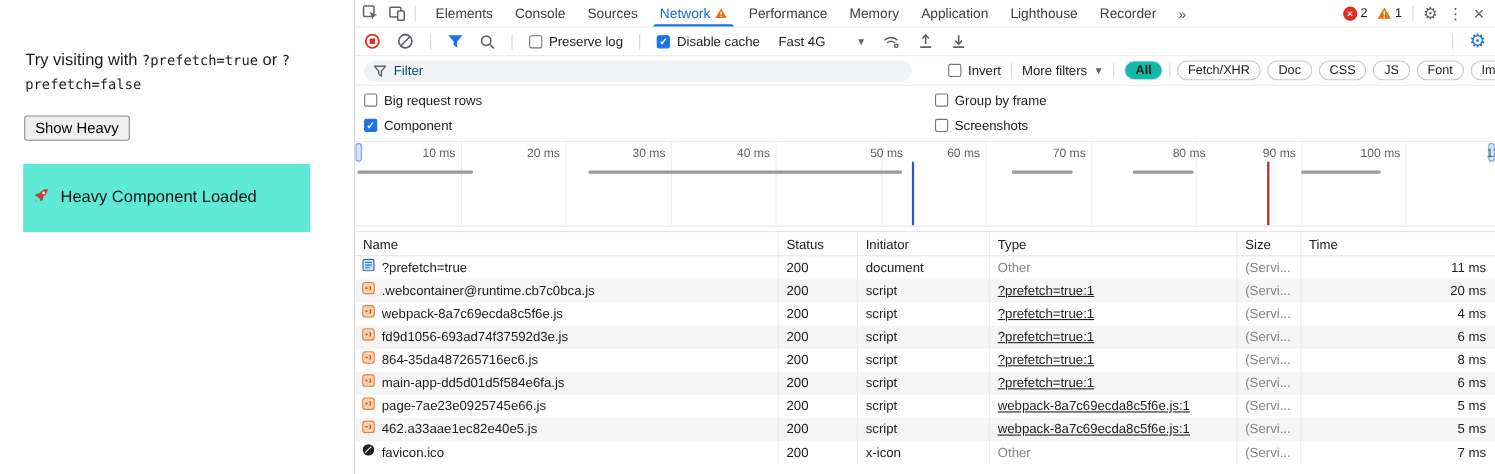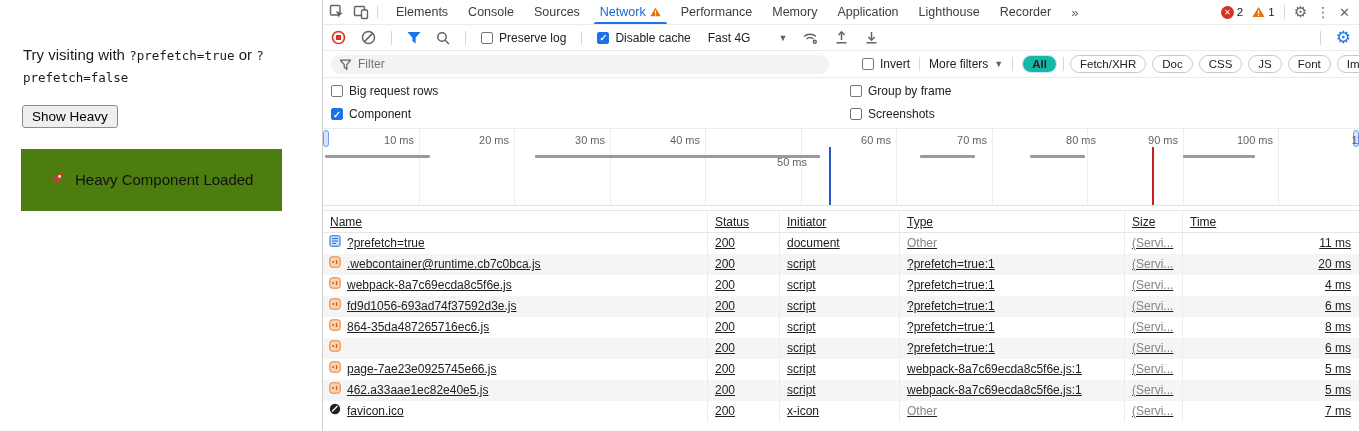--- a/index.html
+++ b/index.html
@@ -19,22 +19,22 @@
   }
   .left-page .intro code {
     font-family:"DejaVu Sans Mono", monospace; font-size:12.5px; color:#1a1a1a;
   }
   .show-heavy {
     margin:17px 0 0 22px; font-family:"Liberation Sans", sans-serif;
     font-size:13.5px; color:#000; background:#efefef; border:1px solid #8b8b8b;
     border-radius:3px; padding:3px 9px;
   }
   .loaded-banner {
-    margin:21px 0 0 21px; width:261px; height:62px; background:#4d7c0f;
-    display:flex; align-items:center; gap:9px; padding-left:28px; font-size:15px; color:#111;
+    margin:21px 0 0 21px; width:261px; height:62px; background:#5eead4;
+    display:flex; align-items:center; gap:9px; padding-left:8px; font-size:15px; color:#111;
   }
   
   .devtools { flex:1; display:flex; flex-direction:column; font-size:12px; background:#fff; min-width:0; }
   .icon-btn { display:inline-flex; align-items:center; justify-content:center; flex:none; }
   .vdiv { width:1px; height:14px; background:#d8d8d8; flex:none; }
 
   
   .tab-bar { height:25px; flex:none; display:flex; align-items:stretch; border-bottom:1px solid #ececec; padding-left:6px; }
   .tab-bar .lead-icons { display:flex; align-items:center; gap:8px; padding-right:8px; }
   .tab { position:relative; display:flex; align-items:center; gap:4px; padding:0 10px; font-size:12.5px; color:#3c4043; white-space:nowrap; cursor:default; }
@@ -52,40 +52,40 @@
   .chk.checked { background:#1a73e8; border-color:#1a73e8; color:#fff; font-size:9.5px; font-weight:700; }
   .chk-wrap { display:flex; align-items:center; gap:6px; white-space:nowrap; }
   .throttle { display:flex; align-items:center; gap:28px; color:#202124; margin-left:2px; }
   .caret { color:#5f6368; font-size:9px; }
   .toolbar-spacer { flex:1; }
   .blue-gear { color:#1a73e8; font-size:17px; line-height:1; }
 
   
   .filter-bar { height:27px; flex:none; display:flex; align-items:center; gap:9px; padding:0 8px; border-bottom:1px solid #ececec; }
   .filter-input { width:498px; height:19px; background:#f1f3f4; border-radius:10px; display:flex; align-items:center; gap:7px; padding:0 9px; flex:none; }
-  .filter-input .ph { color:#737373; font-size:12px; }
+  .filter-input .ph { color:#0c4a6e; font-size:12px; }
   .chips { display:flex; align-items:center; gap:6px; }
   .chip { padding:2px 9px; border:1px solid #c6c9ce; border-radius:11px; background:#fff; font-size:11.5px; color:#202124; white-space:nowrap; }
   .chip.selected { background:#14b8a6; border-color:#d3e3fd; font-weight:600; }
 
   
   .options { height:50px; flex:none; position:relative; }
   .opt { position:absolute; display:flex; align-items:center; gap:6px; font-size:12px; }
 
   
   .overview { height:78px; flex:none; position:relative; border-top:1px solid #ececec; border-bottom:1px solid #e0e3e8; overflow:hidden; background:#fff; }
   .gridline { position:absolute; top:0; bottom:0; width:1px; background:#e8eef6; }
   .tick-label { position:absolute; top:5px; font-size:11px; color:#5f6368; white-space:nowrap; }
   .ov-bar { position:absolute; top:26px; height:3px; background:#9a9a9a; border-radius:1px; }
   .marker { position:absolute; top:18px; bottom:0; width:2px; }
   .ov-handle { position:absolute; top:1px; width:6px; height:17px; border:1px solid #6d9eeb; background:#d7e4fb; border-radius:3px; }
 
   
   .table-gap { height:4px; flex:none; }
-  .grid-row { display:grid; grid-template-columns:385px 72px 120px 225px 58px 1fr;text-decoration:underline; }
+  .grid-row { display:grid; grid-template-columns:385px 72px 120px 225px 58px 1fr; }
   .thead { height:23px; line-height:22px; border-top:1px solid #e6e6e6; border-bottom:1px solid #e6e6e6; flex:none; }
   .thead .cell { font-size:12px; color:#202124; }
   .cell { padding-left:7px; border-right:1px solid #e9ecf0; overflow:hidden; white-space:nowrap; text-overflow:ellipsis; }
   .cell:last-child { border-right:none; }
   .req-row { height:21px; line-height:21px; font-size:12px; }
   .req-row:nth-child(even) { background:#f5f5f5; }
   .name-cell { display:flex; align-items:center; gap:6px; padding-left:6px; }
   .name-cell svg { flex:none; }
   .gray { color:#80868b; }
   .init-link { color:#202124; text-decoration:underline; cursor:pointer; }
@@ -301,21 +301,21 @@
     <span class="ov-handle" style="right:0"></span>
   <span class="gridline" style="left: 96px;"></span>
       <span class="tick-label" style="right: 945px;">10 ms</span>
       <span class="gridline" style="left: 191px;"></span>
       <span class="tick-label" style="right: 850px;">20 ms</span>
       <span class="gridline" style="left: 287px;"></span>
       <span class="tick-label" style="right: 754px;">30 ms</span>
       <span class="gridline" style="left: 382px;"></span>
       <span class="tick-label" style="right: 659px;">40 ms</span>
       <span class="gridline" style="left: 478px;"></span>
-      <span class="tick-label" style="right: 552px; margin-top: 22px;">50 ms</span>
+      <span class="tick-label" style="right: 538px;">50 ms</span>
       <span class="gridline" style="left: 573px;"></span>
       <span class="tick-label" style="right: 468px;">60 ms</span>
       <span class="gridline" style="left: 669px;"></span>
       <span class="tick-label" style="right: 372px;">70 ms</span>
       <span class="gridline" style="left: 764px;"></span>
       <span class="tick-label" style="right: 263px;">80 ms</span>
       <span class="gridline" style="left: 860px;"></span>
       <span class="tick-label" style="right: 181px;">90 ms</span>
       <span class="gridline" style="left: 955px;"></span>
       <span class="tick-label" style="right: 86px;">100 ms</span>
@@ -421,20 +421,21 @@
     <span class="cell time-cell req-time">8 ms</span>
   </div>
 
   <div class="grid-row req-row">
     <span class="cell name-cell">
           <span class="req-icon"><svg width="12" height="12" viewBox="0 0 12 12">
               <rect x="0.8" y="0.8" width="10.4" height="10.4" rx="2.4" fill="#fad2b6" stroke="#ed7d31" stroke-width="1"></rect>
               <circle cx="4.2" cy="6" r="1" fill="#c05a11"></circle>
               <path d="M7 4q1.8 2 0 4" fill="none" stroke="#c05a11" stroke-width="1.1"></path>
             </svg></span>
+          <span class="req-name">main-app-dd5d01d5f584e6fa.js</span>
         </span>
     <span class="cell req-status">200</span>
     <span class="cell req-type">script</span>
     <span class="cell req-initiator"><span class="init-link">?prefetch=true:1</span></span>
     <span class="cell gray req-size">(Servi...</span>
     <span class="cell time-cell req-time">6 ms</span>
   </div>
 
   <div class="grid-row req-row">
     <span class="cell name-cell">

